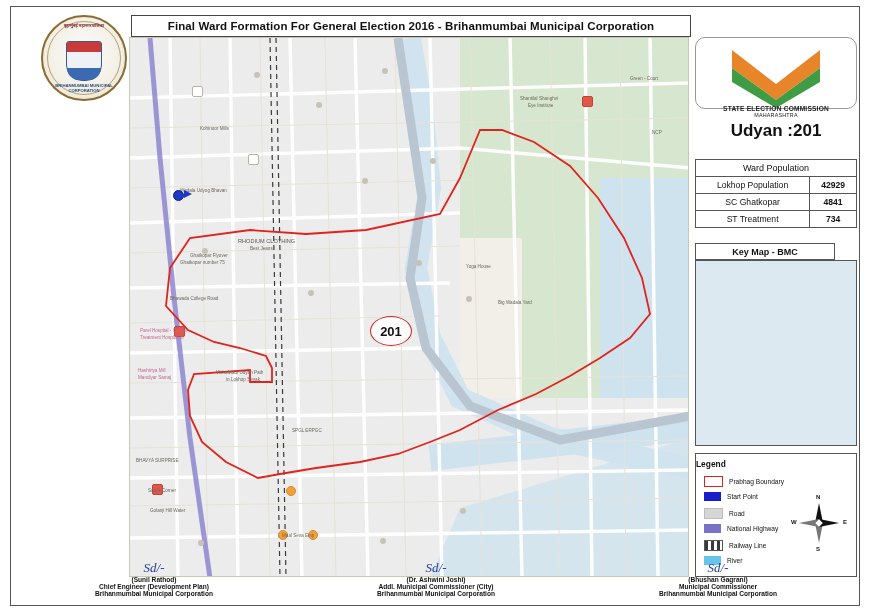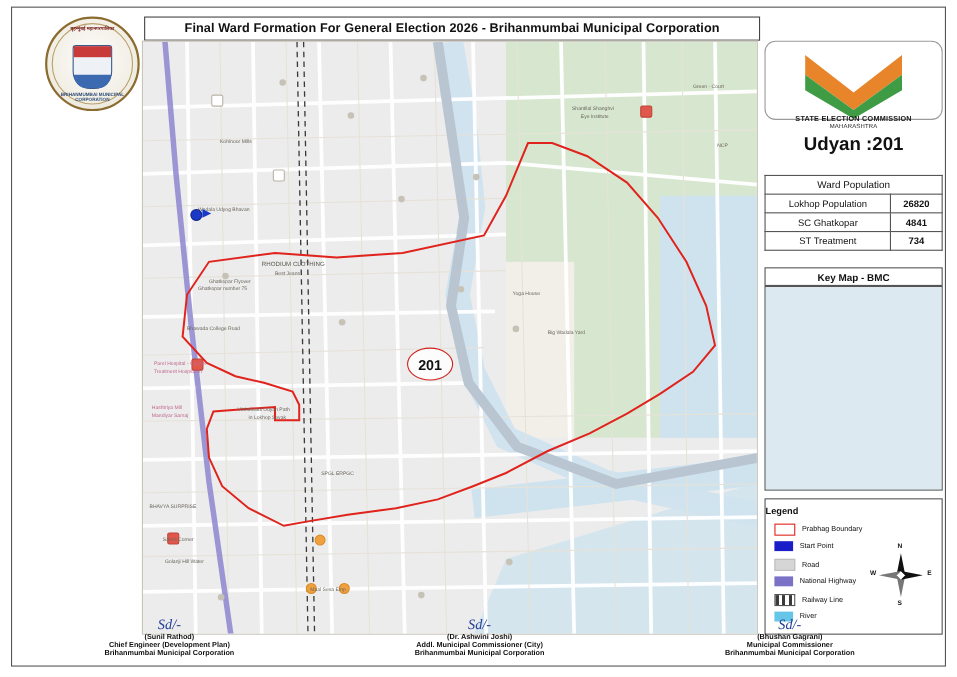--- a/index.html
+++ b/index.html
@@ -48,21 +48,21 @@
   .logo-cap .l2{font-size:5.4px;color:#1a1a1a;letter-spacing:.2px;}
   .ward-head{position:absolute;left:684px;top:114px;width:162px;text-align:center;font-size:17px;font-weight:bold;color:#111;}
   .ward-head .wnum{font-weight:bold;}
 
   table.pop{position:absolute;left:684px;top:152px;width:162px;border-collapse:collapse;}
   table.pop th,table.pop td{border:1px solid #555;font-size:8.6px;color:#111;padding:3px 4px;background:#fff;}
   table.pop th.full{text-align:center;font-weight:normal;font-size:9px;}
   table.pop td.lbl{text-align:center;}
   table.pop td.val{text-align:center;font-weight:bold;}
 
-  .keymap-head{position:absolute;left:684px;top:236px;width:162px;height:17px;border:1px solid #555;box-sizing:border-box;
+  .keymap-head{position:absolute;left:684px;top:236px;width:140px;height:17px;border:1px solid #555;box-sizing:border-box;
                display:flex;align-items:center;justify-content:center;background:#fff;}
   .keymap-head span{font-size:9px;font-weight:bold;color:#111;}
   .keymap{position:absolute;left:684px;top:253px;width:162px;height:186px;border:1px solid #555;box-sizing:border-box;
           background:#e8f1f6;overflow:hidden;}
   .keymap .sea{position:absolute;left:0;top:0;width:100%;height:100%;background:#dde9f1;}
 
   .legend{position:absolute;left:684px;top:446px;width:162px;height:124px;border:1px solid #555;background:#fff;box-sizing:border-box;}
   .legend .lg-title{position:absolute;left:0;top:5px;font-size:8.4px;font-weight:bold;color:#111;}
   .legend .row{position:absolute;left:8px;display:flex;align-items:center;gap:6px;}
   .legend .row .sw{width:17px;height:9px;display:inline-block;}
@@ -87,21 +87,21 @@
   .sig .org{font-size:6.6px;font-weight:bold;color:#111;}
   .sig1{left:18px;} .sig2{left:300px;} .sig3{left:582px;}
 </style>
 </head>
 <body>
 
 <div class="page">
   <div class="sheet">
 
     <div class="title-bar">
-      <span>Final Ward Formation For General Election 2026 - Brihanmumbai Municipal Corporation</span>
+      <span>Final Ward Formation For General Election 2016 - Brihanmumbai Municipal Corporation</span>
     </div>
 
     <div class="seal">
       <div class="seal-ring"></div>
       <div class="seal-top">बृहन्मुंबई महानगरपालिका</div>
       <div class="seal-shield"></div>
       <div class="seal-bot">BRIHANMUMBAI MUNICIPAL CORPORATION</div>
     </div>
 
     <div class="map">
@@ -239,21 +239,21 @@
       <span>Udyan :</span><span class="wnum">201</span>
     </div>
 
     <table class="pop">
       <tbody>
           <tr>
         <th class="full" colspan="2">Ward Population</th>
       </tr>
       <tr>
         <td class="lbl">Lokhop Population</td>
-        <td class="val">26820</td>
+        <td class="val">42929</td>
       </tr>
       <tr>
         <td class="lbl">SC Ghatkopar</td>
         <td class="val">4841</td>
       </tr>
       <tr>
         <td class="lbl">ST Treatment</td>
         <td class="val">734</td>
       </tr>
     </tbody>

